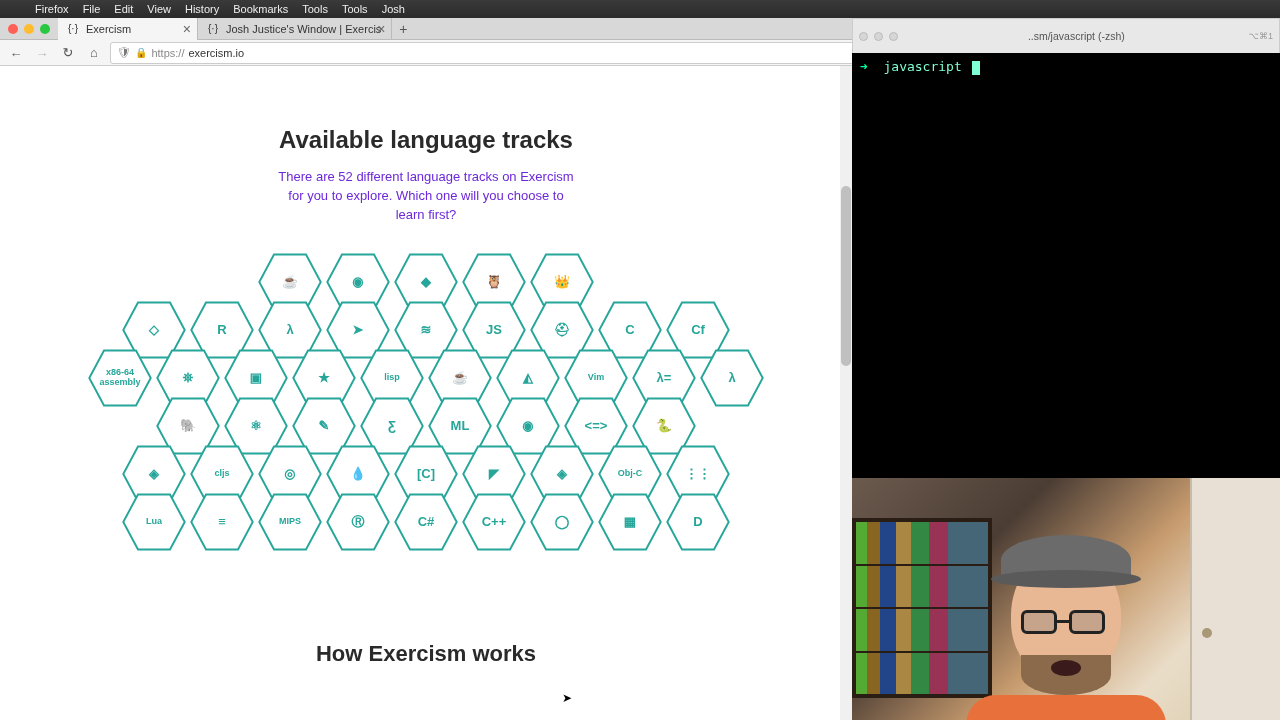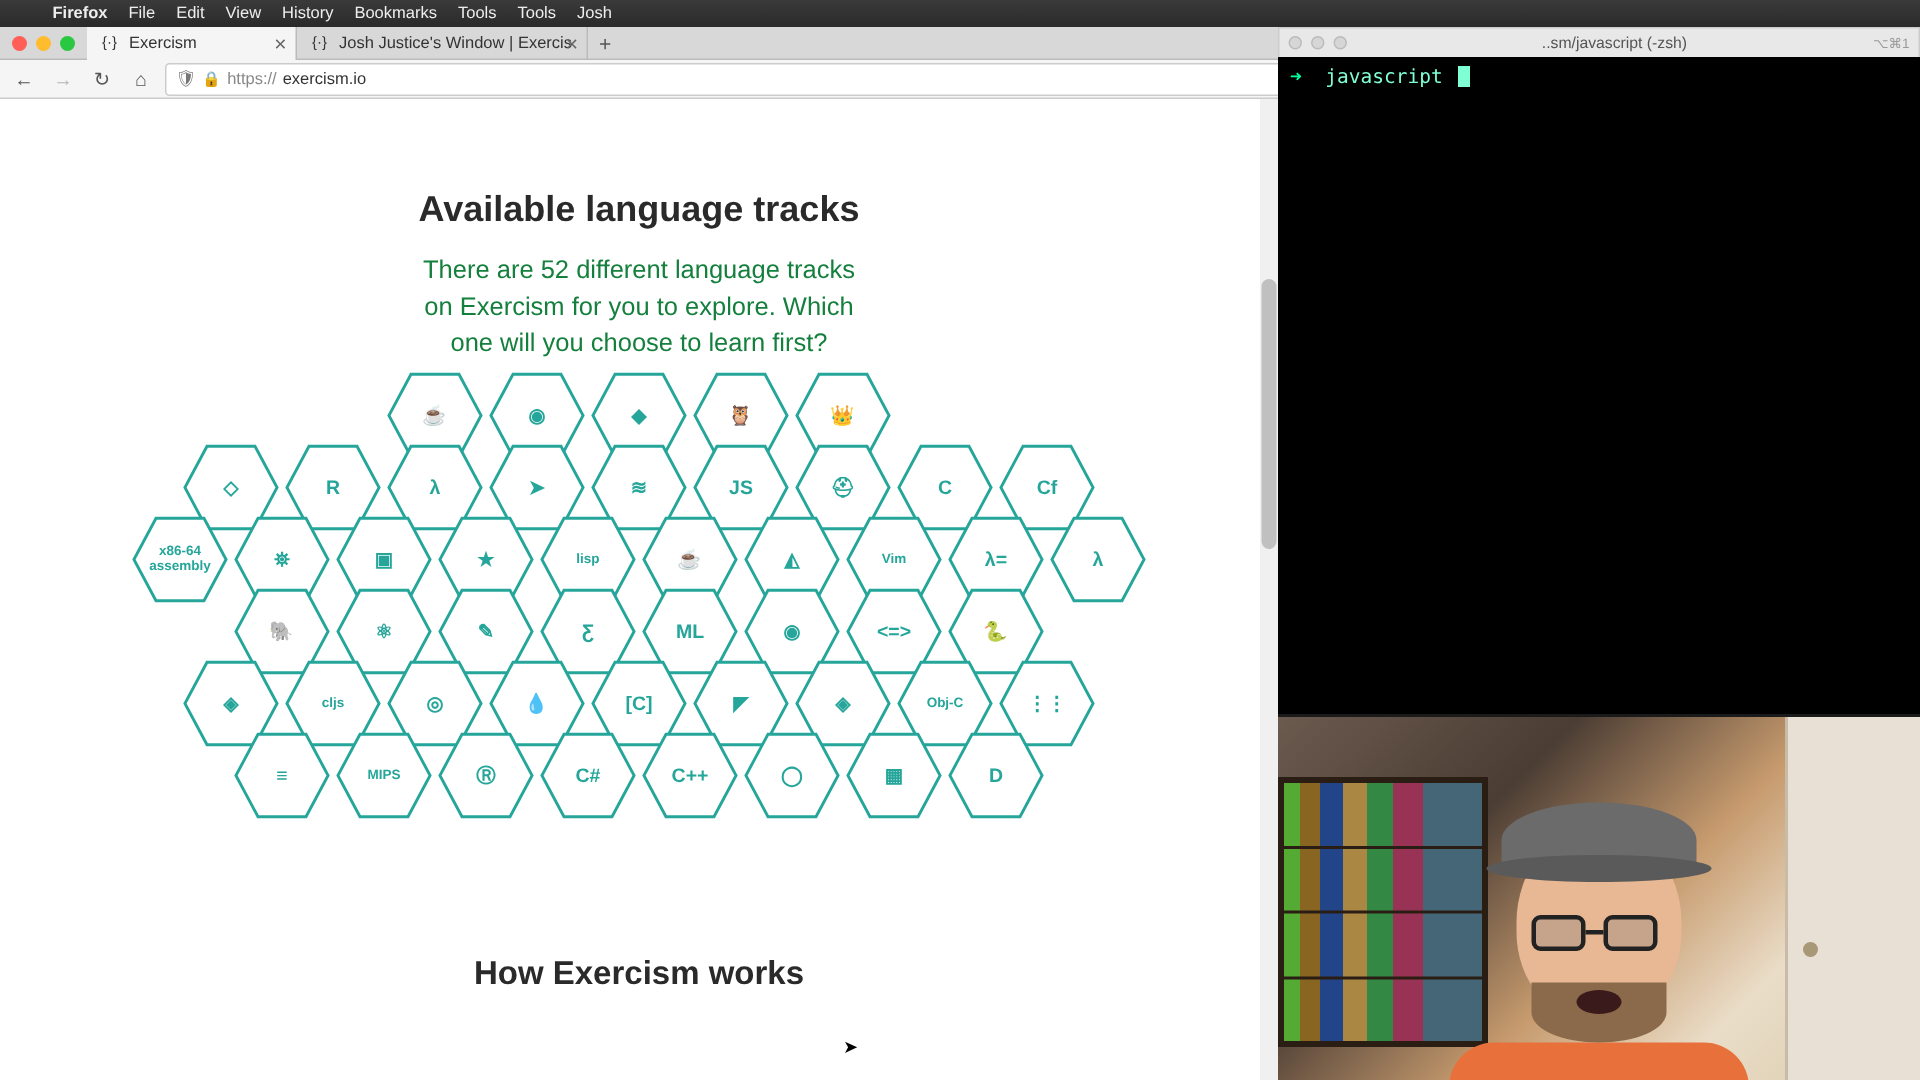--- a/index.html
+++ b/index.html
@@ -1,21 +1,21 @@
 <!DOCTYPE html>
 <html><head>
 <meta charset="utf-8">
 <style>
 * { margin: 0; padding: 0; box-sizing: border-box; }
 body { font-family: -apple-system, BlinkMacSystemFont, "Segoe UI", sans-serif; width: 1280px; height: 720px; overflow: hidden; background: #1a1a1a; position: relative; }
 
 
 .menubar { height: 18px; background: linear-gradient(#3a3a3a,#2a2a2a); display: flex; align-items: center; padding: 0 8px; font-size: 11px; color: #eee; gap: 14px; }
 .menubar .apple { font-size: 12px; }
-.menubar .app { font-weight: 700; padding-left: 13px; }
+.menubar .app { font-weight: 400; padding-left: 13px; }
 
 
 .tabbar { height: 22px; background: #d8d8d8; display: flex; align-items: center; border-bottom: 1px solid #bbb; }
 .traffic { display: flex; gap: 6px; padding: 0 8px; }
 .dot { width: 10px; height: 10px; border-radius: 50%; }
 .dot.r{background:#ff5f57}.dot.y{background:#febc2e}.dot.g{background:#28c840}
 .tab { height: 22px; display: flex; align-items: center; gap: 6px; padding: 0 10px; font-size: 11px; color: #333; border-right: 1px solid #bbb; min-width: 140px; position: relative; }
 .tab.active { background: #f5f5f5; }
 .tab .fav { width: 12px; height: 12px; font-size: 10px; color: #333; }
 .tab .close { position: absolute; right: 6px; font-size: 14px; color: #666; }
@@ -26,35 +26,35 @@
 .navbtn { width: 20px; height: 20px; display: flex; align-items: center; justify-content: center; color: #555; font-size: 13px; }
 .urlbar { flex: 1; height: 22px; background: #fff; border: 1px solid #ccc; border-radius: 3px; display: flex; align-items: center; padding: 0 6px; font-size: 11px; color: #333; gap: 4px; }
 .urlbar .lock { font-size: 10px; color: #2a8; }
 .urlbar .star { margin-left: auto; color: #888; }
 .tbicon { width: 18px; text-align: center; color: #555; font-size: 13px; }
 
 
 .viewport { width: 852px; height: 654px; background: #fff; overflow: hidden; position: relative; }
 .content { padding-top: 60px; text-align: center; }
 .heading { font-size: 24px; font-weight: 700; color: #2a2a2a; margin-bottom: 14px; }
-.sub { font-size: 17px; color: #15803d; max-width: 300px; margin: 0 auto 16px; line-height: 1.45; }
+.sub { font-size: 13px; color: #6d28d9; max-width: 300px; margin: 0 auto 38px; line-height: 1.45; }
 
 
 .hexgrid { display: flex; flex-direction: column; align-items: center; gap: -8px; }
 .hrow { display: flex; justify-content: center; gap: 4px; margin-top: -10px; }
 .hex { width: 64px; height: 58px; position: relative; display: flex; align-items: center; justify-content: center; cursor: pointer; }
 .hex svg.bg { position: absolute; inset: 0; width: 100%; height: 100%; }
 .hex .lbl { position: relative; z-index: 1; font-size: 13px; font-weight: 700; color: #26a69a; text-align: center; line-height: 1.05; }
 .hex .lbl.sm { font-size: 9px; }
 
 .nextheading { font-size: 22px; font-weight: 700; color: #2a2a2a; margin-top: 90px; }
 
 
 .terminal { position: absolute; top: 18px; left: 852px; width: 428px; }
-.term-title { height: 20px; background: #e8e8e8; display: flex; align-items: center; font-size: 10.5px; color: #555; border: 1px solid #ccc; border-bottom: none; }
+.term-title { height: 35px; background: #e8e8e8; display: flex; align-items: center; font-size: 10.5px; color: #555; border: 1px solid #ccc; border-bottom: none; }
 .term-title .traffic { padding: 0 6px; }
 .term-title .traffic .dot{background: #d6d6d6; border:1px solid #bbb; width:9px; height:9px;}
 .term-title .ttext { flex:1; text-align:center; }
 .term-title .rtext { padding-right:6px; font-size:9px; color:#999; }
 .term-body { height: 438px; background: #000; font-family: Menlo, monospace; font-size: 13px; padding: 6px 8px; color: #7fffd4; }
 .term-body .prompt { color: #00ff9c; }
 .term-body .cursor { display:inline-block; width:8px; height:14px; background:#7fffd4; vertical-align:middle; margin-left:2px;}
 
 
 .webcam { position: absolute; left: 852px; top: 478px; width: 428px; height: 242px; background: linear-gradient(135deg,#6b5a4e 0%,#4b3d34 30%,#c79b6e 55%,#eaddc8 75%,#d8c9a8 100%); display:flex; align-items:flex-end; justify-content:center; overflow:hidden;}
@@ -394,20 +394,26 @@
               <polygon points="25,2 75,2 98,45 75,88 25,88 2,45" fill="#fff" stroke="#26a69a" stroke-width="3"></polygon>
             </svg>
             <span class="lbl">⋮⋮</span>
           </div>
         </div>
       <div class="hrow" id="r5">
           <div class="hex">
             <svg class="bg" viewBox="0 0 100 90">
               <polygon points="25,2 75,2 98,45 75,88 25,88 2,45" fill="#fff" stroke="#26a69a" stroke-width="3"></polygon>
             </svg>
+            <span class="lbl sm">Lua</span>
+          </div>
+          <div class="hex">
+            <svg class="bg" viewBox="0 0 100 90">
+              <polygon points="25,2 75,2 98,45 75,88 25,88 2,45" fill="#fff" stroke="#26a69a" stroke-width="3"></polygon>
+            </svg>
             <span class="lbl">≡</span>
           </div>
           <div class="hex">
             <svg class="bg" viewBox="0 0 100 90">
               <polygon points="25,2 75,2 98,45 75,88 25,88 2,45" fill="#fff" stroke="#26a69a" stroke-width="3"></polygon>
             </svg>
             <span class="lbl sm">MIPS</span>
           </div>
           <div class="hex">
             <svg class="bg" viewBox="0 0 100 90">

